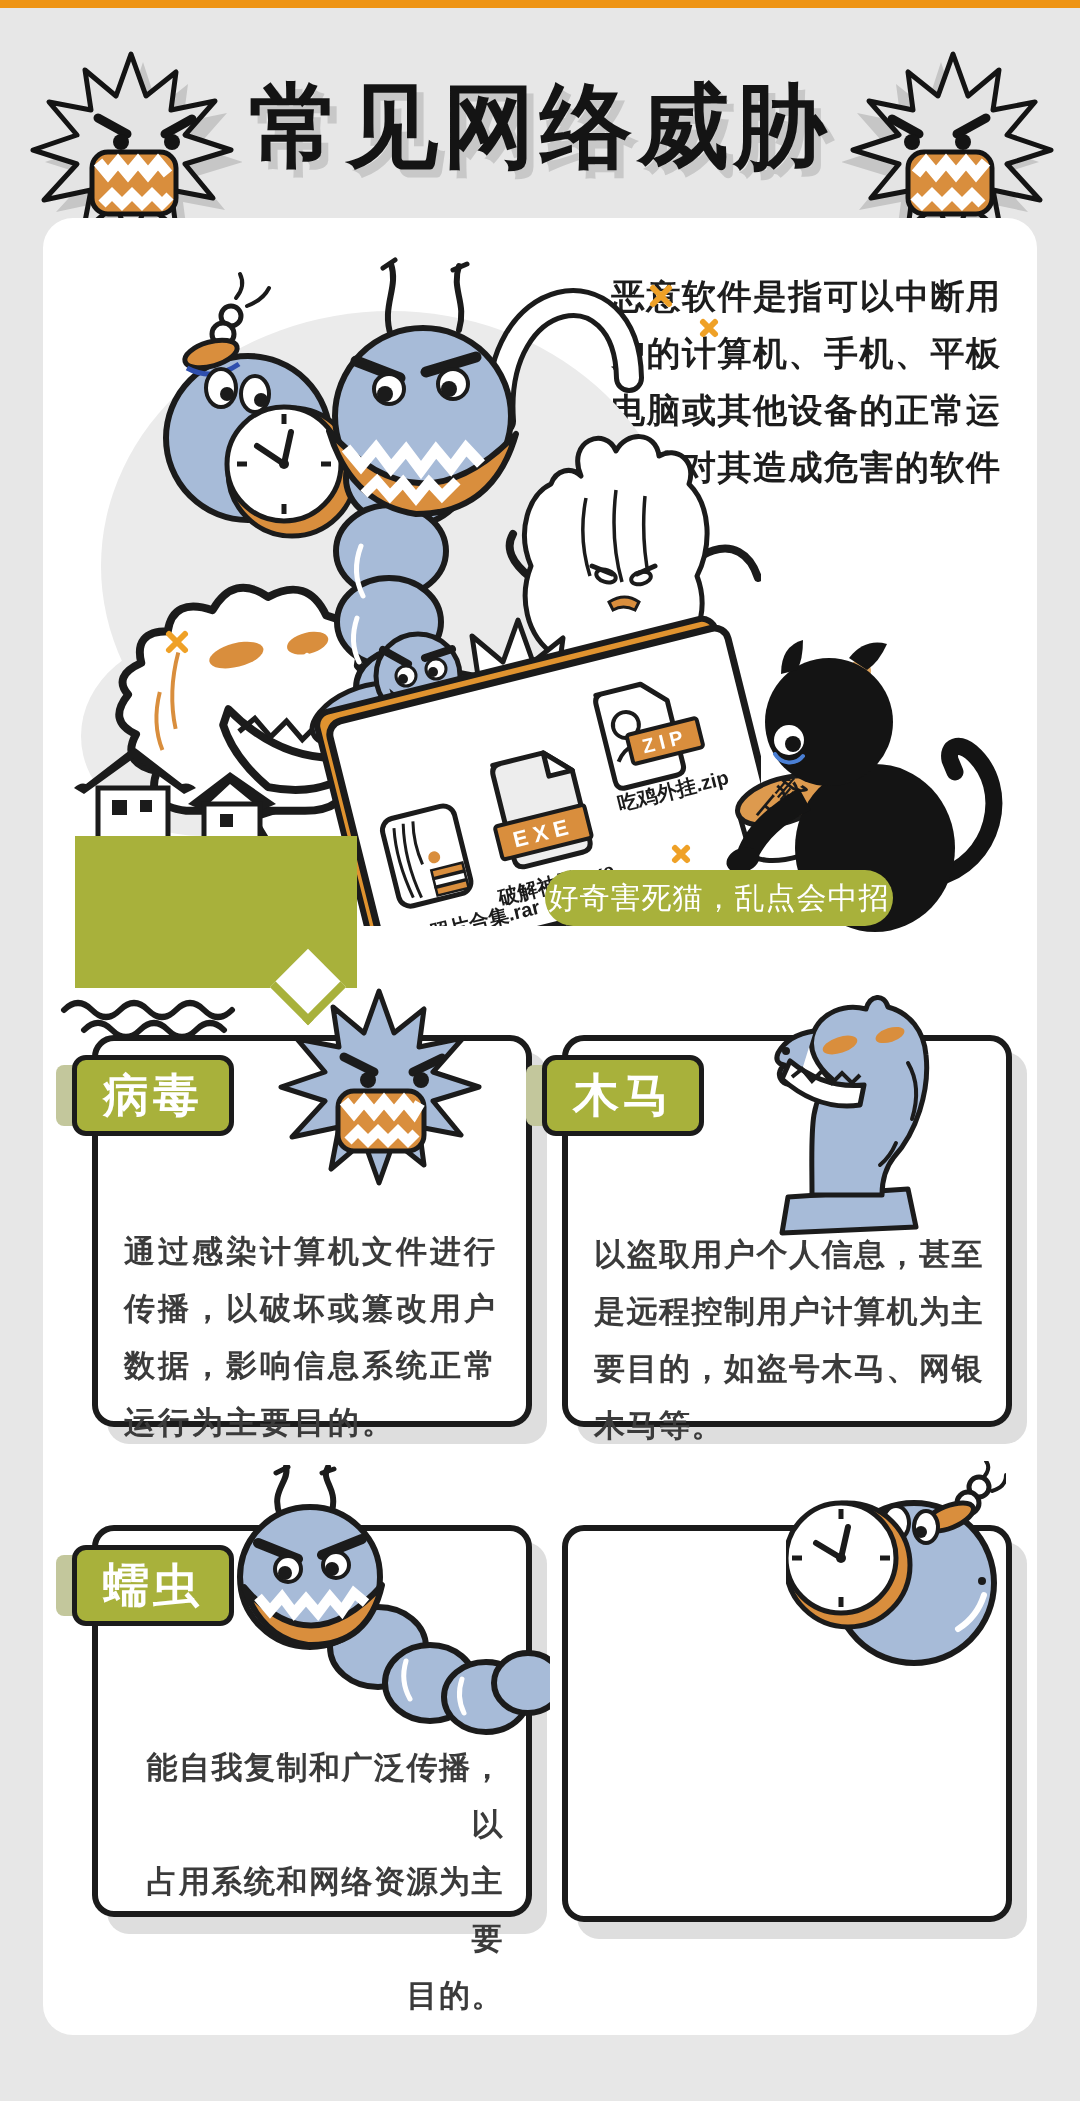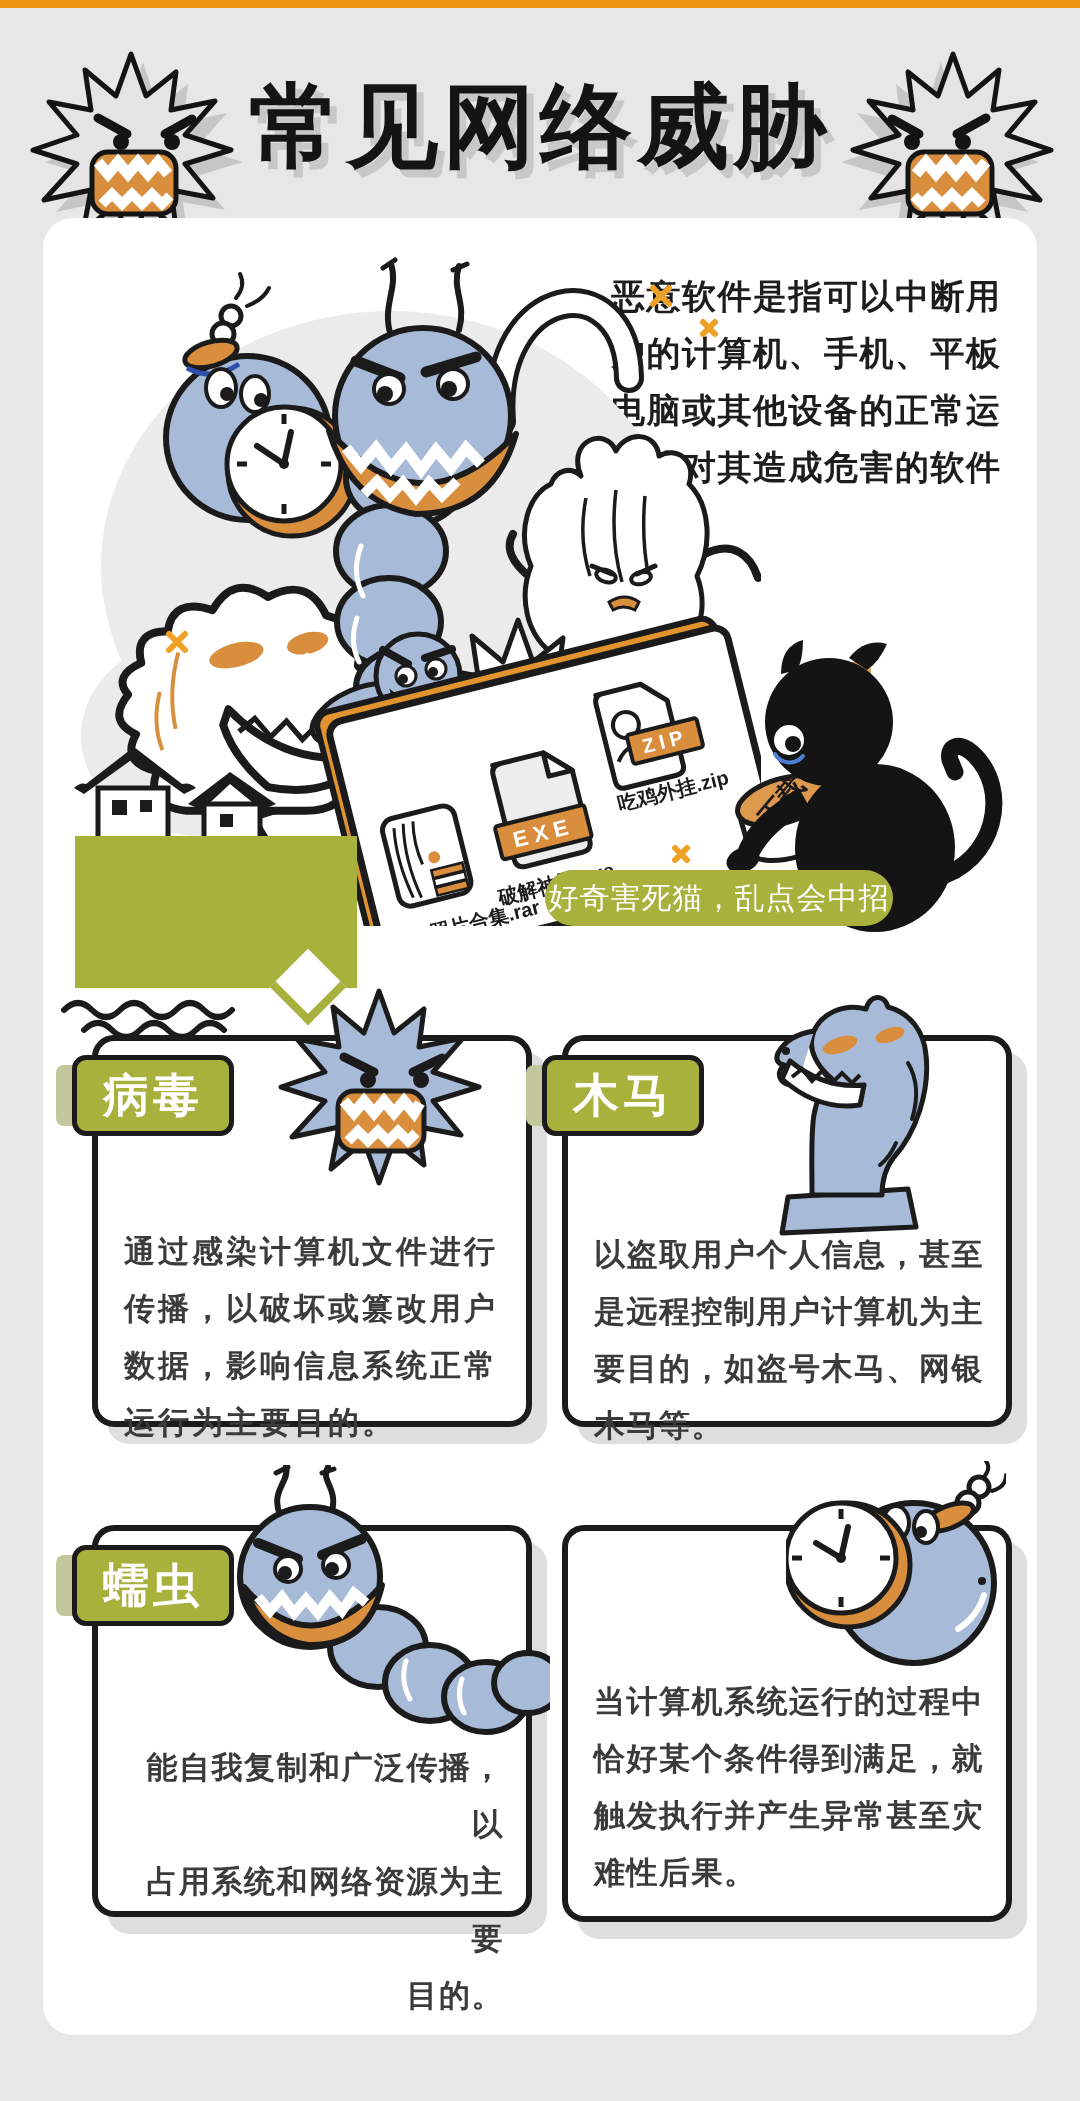--- a/index.html
+++ b/index.html
@@ -354,20 +354,16 @@
         <circle cx="105" cy="67" r="6" fill="#1b1b1b"></circle>
           <circle cx="135" cy="71" r="6" fill="#1b1b1b"></circle>
         <circle cx="62" cy="104" r="62" fill="#d98e3d" stroke="#1b1b1b" stroke-width="5"></circle>
         <circle cx="55" cy="97" r="55" fill="#ffffff" stroke="#1b1b1b" stroke-width="5"></circle>
         <path d="M55,48 v10 M104,97 h-10 M55,146 v-10 M6,97 h10" stroke="#1b1b1b" stroke-width="5"></path>
         <path d="M55,97 L30,82 M55,97 L62,66" stroke="#1b1b1b" stroke-width="6" stroke-linecap="round"></path>
         <circle cx="55" cy="97" r="5" fill="#1b1b1b"></circle>
         <path d="M172,168 a62,62 0 0 0 26,-34" fill="none" stroke="#ffffff" stroke-width="6" stroke-linecap="round"></path>
         <circle cx="196" cy="120" r="4" fill="#1b1b1b"></circle>
       </svg>
-      <div class="card-body">当计算机系统运行的过程中
-恰好某个条件得到满足，就
-触发执行并产生异常甚至灾
-难性后果。</div>
     </div>
 
   </div>
 </div>
 
 </body></html>

